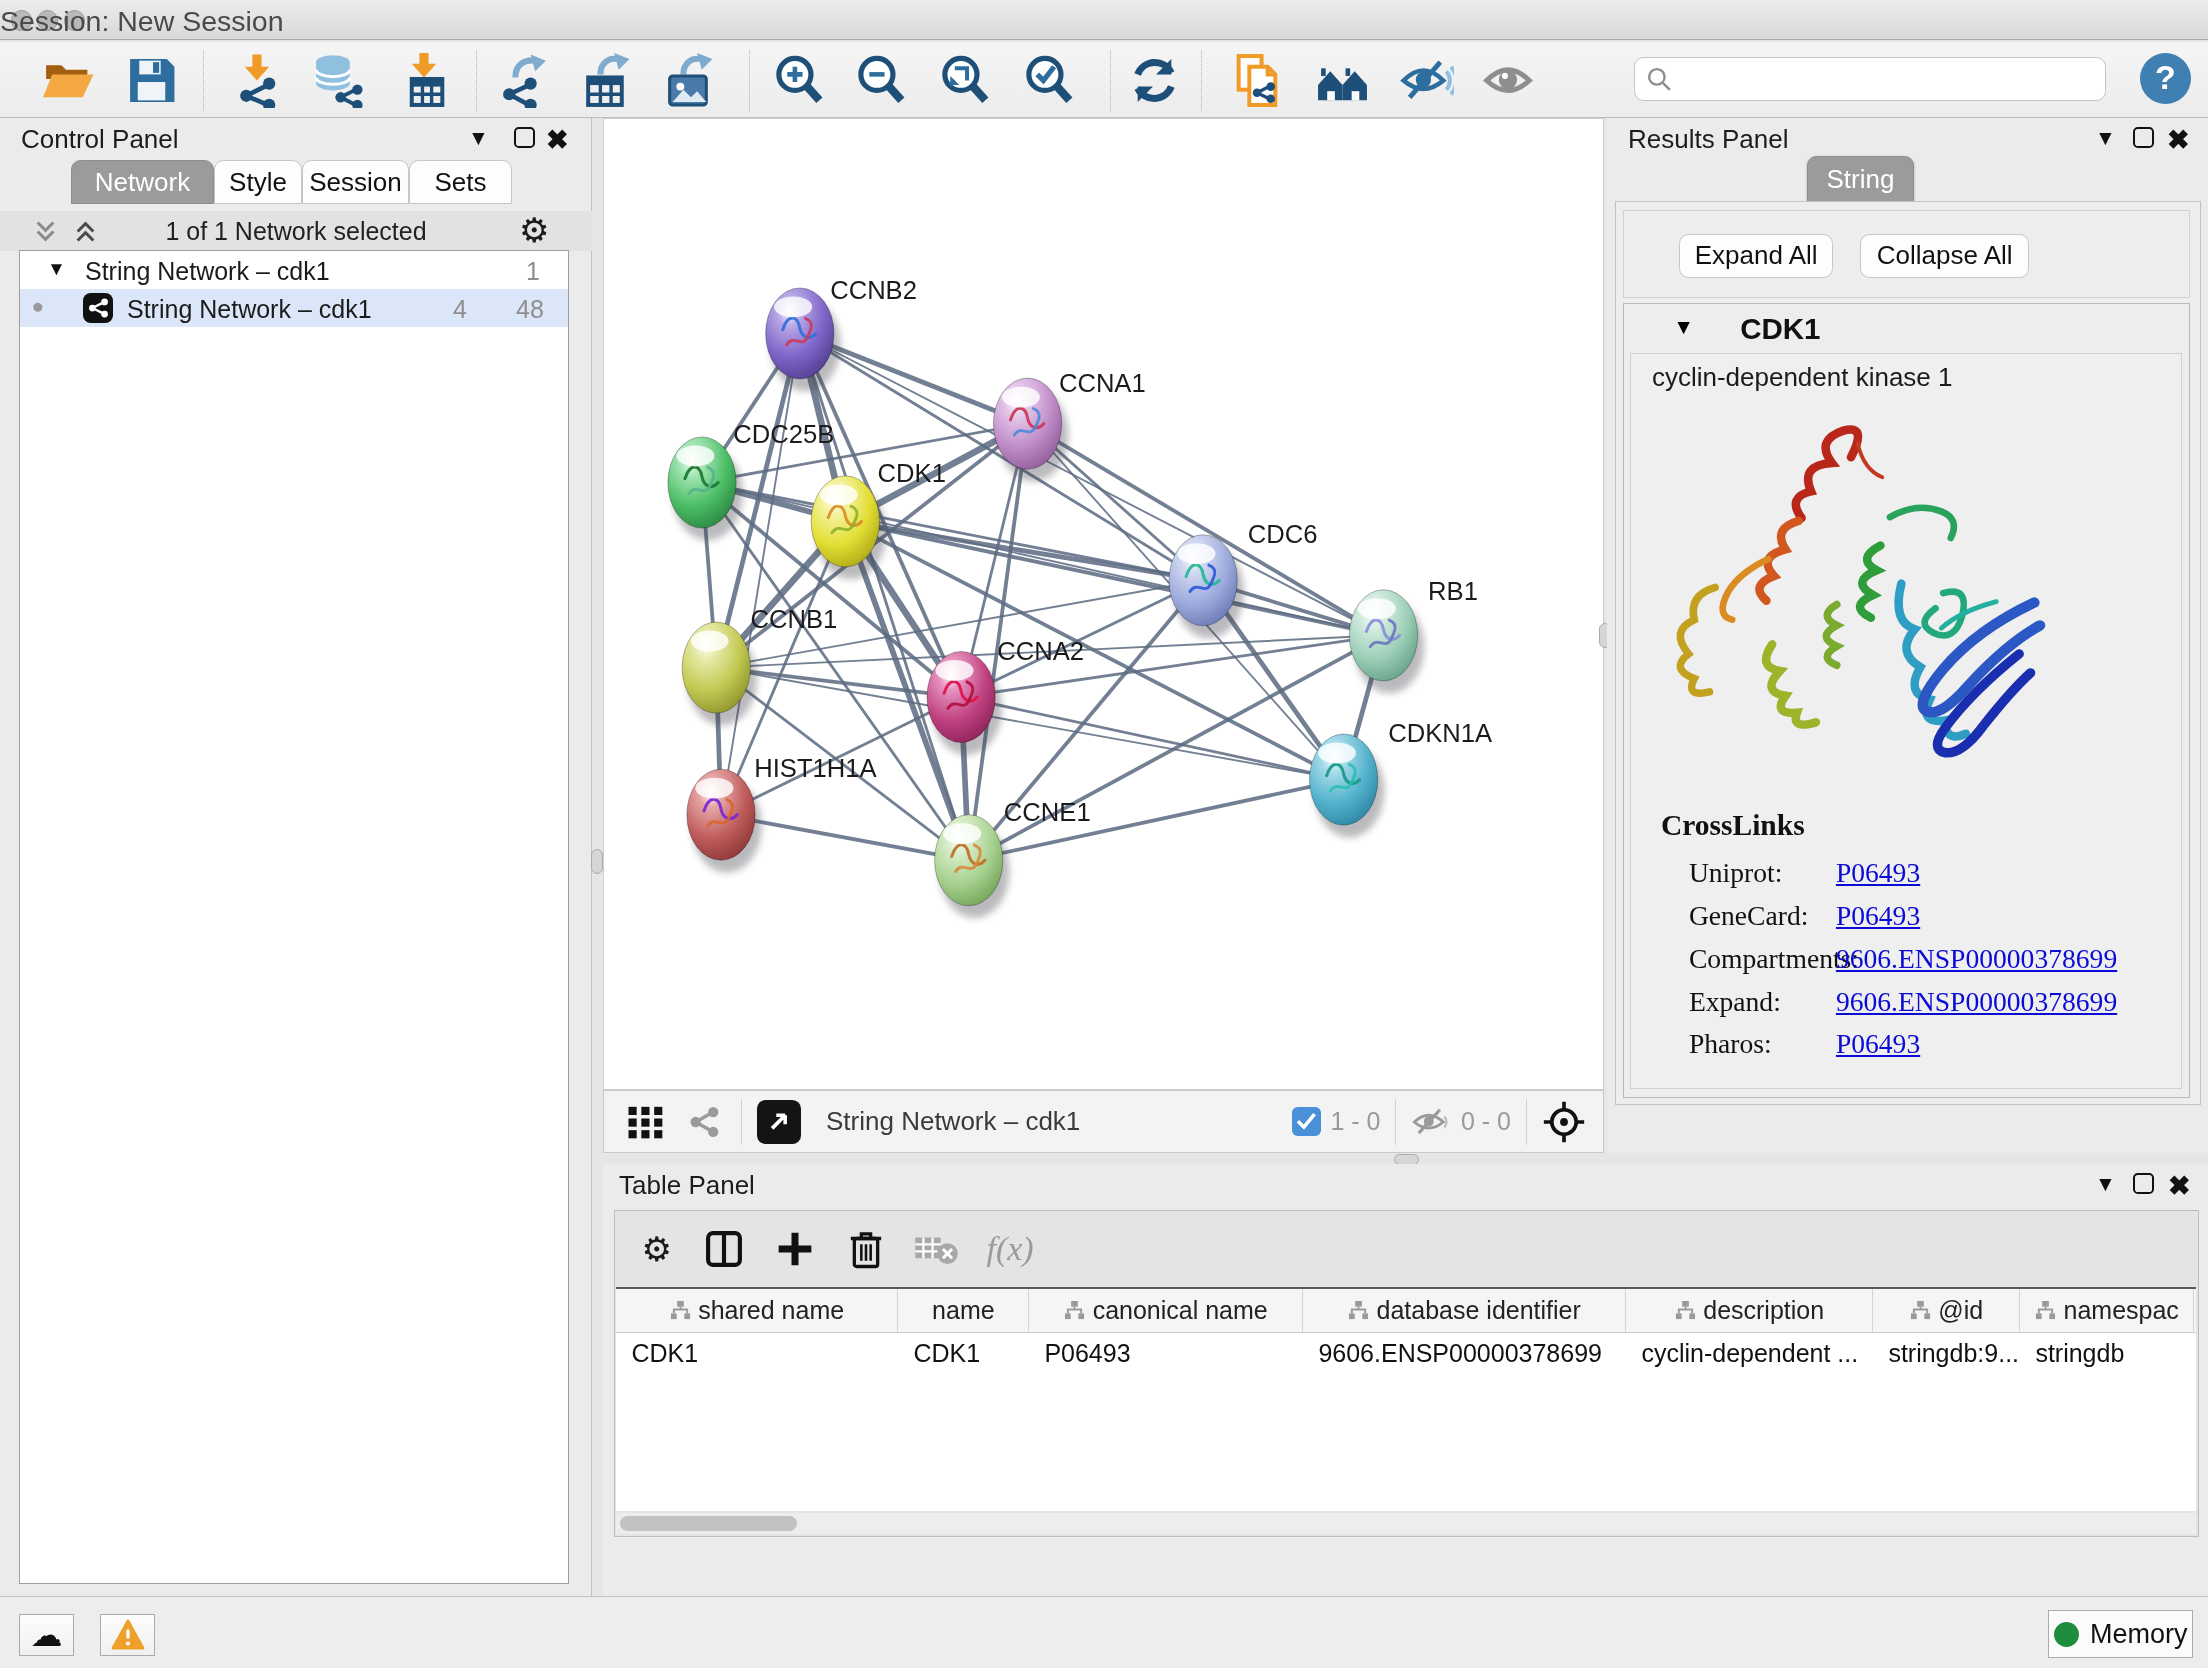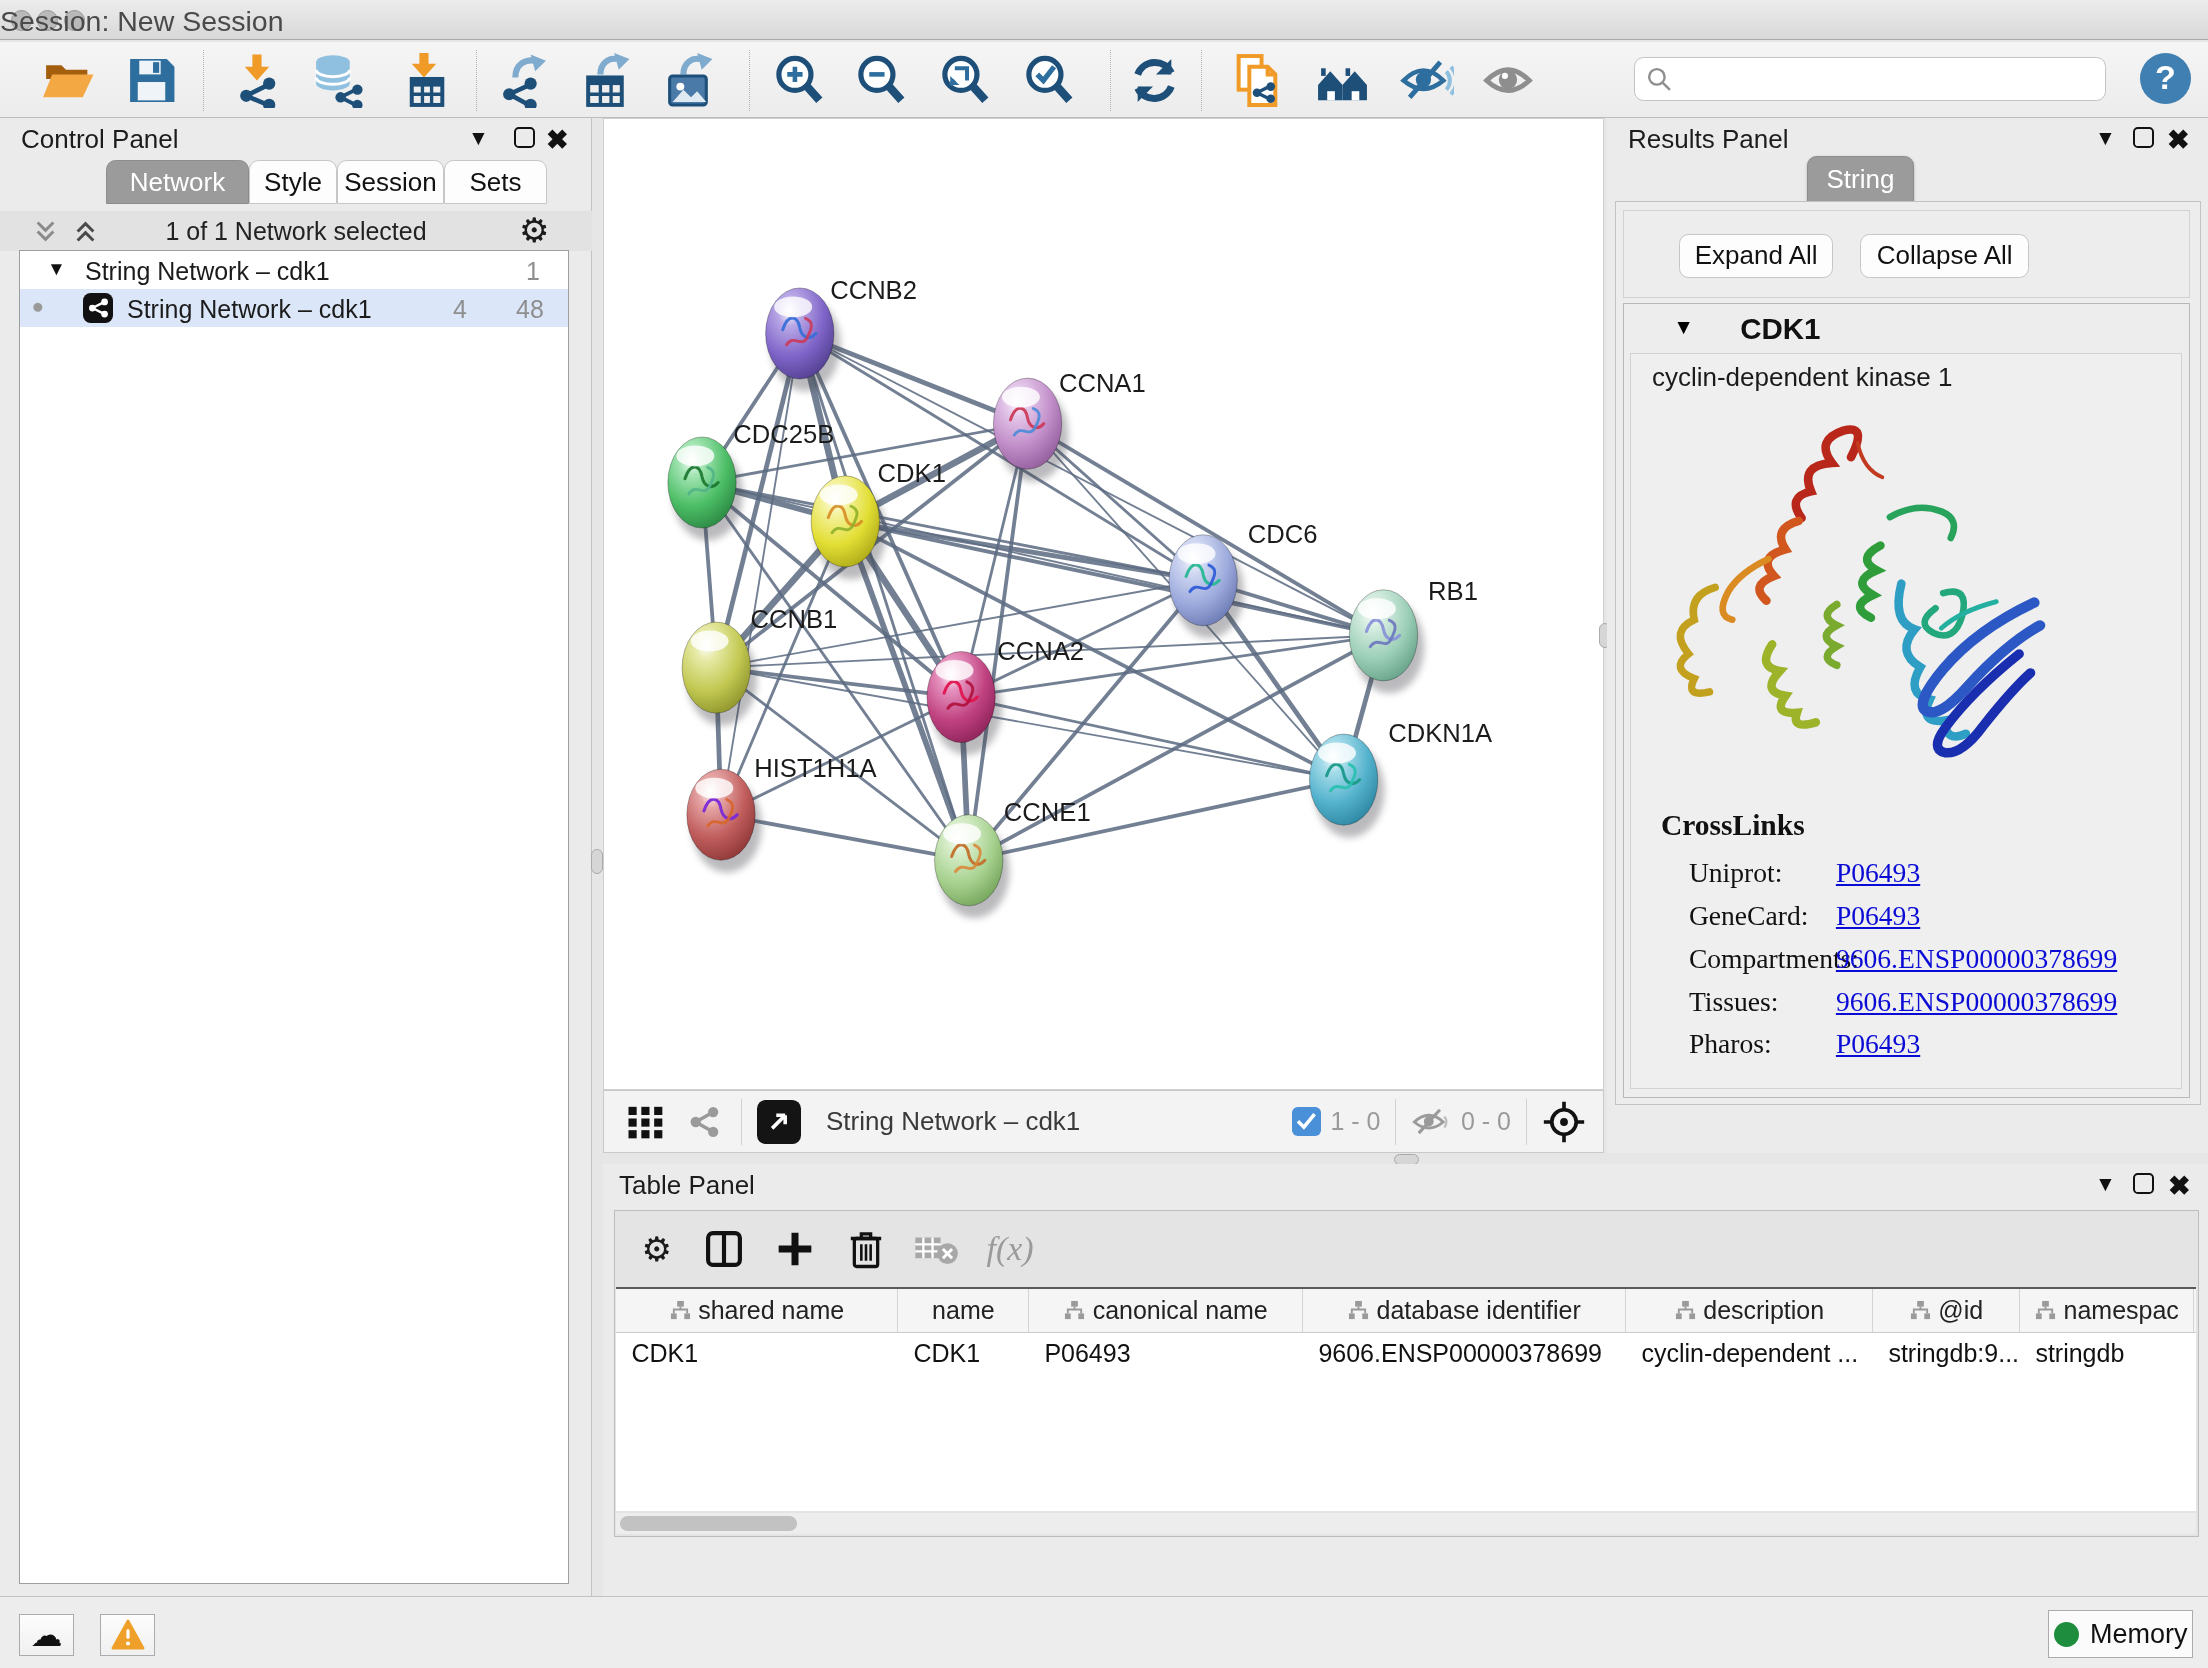--- a/index.html
+++ b/index.html
@@ -31,21 +31,21 @@
   .wb-caret { position:absolute; top:1.9px; font-size:21px; color:#111; }
   .wb-float { position:absolute; top:3.8px; width:21px; height:21px; border:2.9px solid #111; border-radius:4.8px; }
   .wb-close { position:absolute; top:0px; font-size:27px; font-weight:bold; color:#111; }
 
   
   #control-panel { position:absolute; left:0; top:118px; width:592px; height:1478px;
     background:#ebebeb; border-right:1.9px solid #c2c2c2; }
   #cp-tabs { position:absolute; left:71px; top:42px; height:44px; display:flex; }
   .tab { height:44px; font-size:26px; display:flex; align-items:center; justify-content:center;
     background:#fdfdfd; border:1px solid #c6c6c6; border-radius:9.5px 9.5px 0 0; color:#111; }
-  .tab.sel { background:#9b9b9b; color:#fff; border-color:#8d8d8d;margin-left:35px; }
+  .tab.sel { background:#9b9b9b; color:#fff; border-color:#8d8d8d; }
   #cp-selector { position:absolute; left:0; top:93px; width:592px; height:40px; background:#e2e2e2; }
   #cp-sel-text { position:absolute; left:0; width:100%; text-align:center; top:5.7px; font-size:25px; color:#222; }
   .gear { font-size:34px; color:#1b1b1b; line-height:34px; }
   #cp-gear { position:absolute; left:519px; top:1.9px; }
   #cp-chevrons { position:absolute; left:32px; top:6.7px; display:flex; gap:13.3px; }
   #net-tree { position:absolute; left:19px; top:132px; width:550px; height:1334px;
     background:#fff; border:1.9px solid #9e9e9e; }
   .tree-row { position:relative; width:100%; height:38px; font-size:25px; color:#1b1b1b; }
   .tree-row.sel { background:#dbe7f8; }
   .tr-caret { position:absolute; left:27px; top:6.7px; font-size:19px; color:#111; }
@@ -622,21 +622,21 @@
             </div>
             <div class="xl-row" style="top: 546px;">
               <span class="xl-label">GeneCard:</span>
               <a class="xl-link">P06493</a>
             </div>
             <div class="xl-row" style="top: 589px;">
               <span class="xl-label">Compartments:</span>
               <a class="xl-link">9606.ENSP00000378699</a>
             </div>
             <div class="xl-row" style="top: 632px;">
-              <span class="xl-label">Tissues:</span>
+              <span class="xl-label">Expand:</span>
               <a class="xl-link">9606.ENSP00000378699</a>
             </div>
             <div class="xl-row" style="top: 674px;">
               <span class="xl-label">Pharos:</span>
               <a class="xl-link">P06493</a>
             </div>
           </div>
       </div>
     </div>
   </div>

